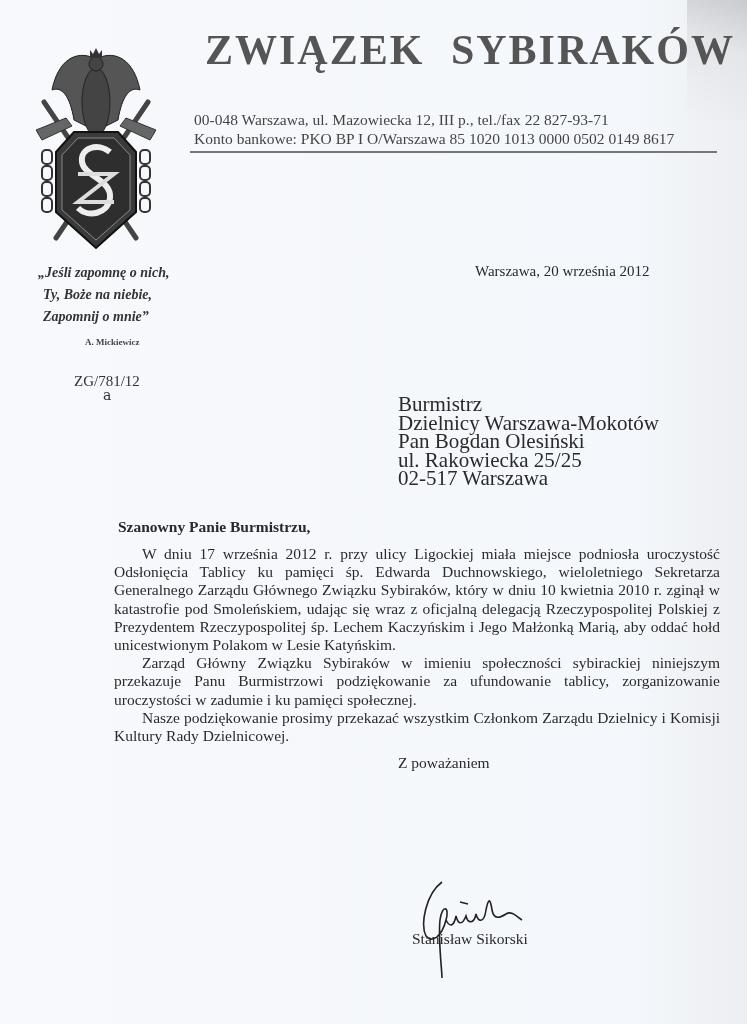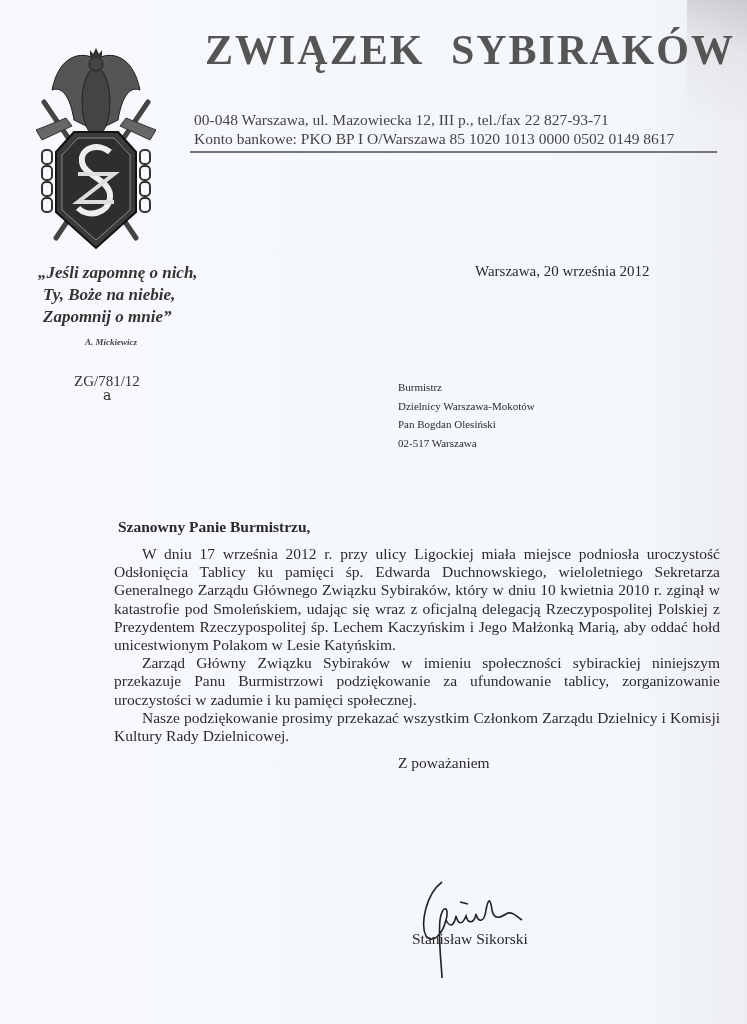--- a/index.html
+++ b/index.html
@@ -16,32 +16,32 @@
 
   .logo { position: absolute; left: 36px; top: 30px; width: 120px; height: 222px; }
 
   .org-title { position: absolute; left: 205px; top: 26px; font-size: 42px; font-weight: bold;
     letter-spacing: 2px; color: #555; word-spacing: 14px; white-space: nowrap; }
   .org-subtitle { position: absolute; left: 326px; top: 75px; font-size: 29px; color: #444; white-space: nowrap; }
   .org-address { position: absolute; left: 194px; top: 111px; font-size: 15.5px; color: #444; white-space: nowrap; }
   .org-bank { position: absolute; left: 194px; top: 130px; font-size: 15.5px; color: #444; white-space: nowrap; }
   .header-rule { position: absolute; left: 190px; top: 151px; width: 527px; height: 2px; background: #777; }
 
-  .motto { position: absolute; left: 38px; top: 262px; font-style: italic; font-weight: bold; font-size: 17px; color: #333; }
+  .motto { position: absolute; left: 38px; top: 262px; font-style: italic; font-weight: bold; font-size: 14px; color: #333; }
   .motto div { height: 22px; line-height: 22px; white-space: nowrap; }
   .motto .l2 { padding-left: 5px; }
   .motto .l3 { padding-left: 5px; }
-  .motto-author { position: absolute; left: 85px; top: 337px; font-size: 9px; font-style: italic; font-weight: bold; color: #444; white-space: nowrap; }
+  .motto-author { position: absolute; left: 85px; top: 337px; font-size: 9px; font-weight: bold; color: #444; white-space: nowrap; }
 
   .ref-number { position: absolute; left: 74px; top: 373px; font-size: 15px; color: #333; }
   .ref-mark { position: absolute; left: 103px; top: 387px; font-size: 14px; color: #333; font-family: "DejaVu Serif", serif; }
 
   .date { position: absolute; left: 475px; top: 263px; font-size: 15px; white-space: nowrap; }
 
-  .recipient { position: absolute; left: 398px; top: 378px; font-size: 11px; line-height: 18.5px; }
+  .recipient { position: absolute; left: 398px; top: 395px; font-size: 21px; line-height: 18.5px; }
   .recipient div { white-space: nowrap; }
 
   .salutation { position: absolute; left: 118px; top: 518px; font-size: 15.5px; white-space: nowrap; font-weight: bold; }
 
   .body-text { position: absolute; left: 114px; top: 545px; width: 606px; font-size: 15.5px; line-height: 18.2px; }
   .body-text p { margin: 0; text-align: justify; text-indent: 28px; }
 
   .closing { position: absolute; left: 398px; top: 754px; font-size: 15.5px; white-space: nowrap; }
   .sig-block { position: absolute; left: 412px; top: 824px; font-size: 15.5px; line-height: 18.5px; }
   .sig-block div { white-space: nowrap; }
@@ -105,20 +105,21 @@
 
   <div class="ref-number">ZG/781/12</div>
   <div class="ref-mark">a</div>
 
   <div class="date">Warszawa, 20 września 2012</div>
 
   <div class="recipient">
     <div>Burmistrz</div>
     <div>Dzielnicy Warszawa-Mokotów</div>
     <div>Pan Bogdan Olesiński</div>
+    <div>ul. Rakowiecka 25/25</div>
     <div>02-517 Warszawa</div>
   </div>
 
   <div class="salutation">Szanowny Panie Burmistrzu,</div>
 
   <div class="body-text">
     <p>W dniu 17 września 2012 r. przy ulicy Ligockiej miała miejsce podniosła uroczystość Odsłonięcia Tablicy ku pamięci śp. Edwarda Duchnowskiego, wieloletniego Sekretarza Generalnego Zarządu Głównego Związku Sybiraków, który w dniu 10 kwietnia 2010 r. zginął w katastrofie pod Smoleńskiem, udając się wraz z oficjalną delegacją Rzeczypospolitej Polskiej z Prezydentem Rzeczypospolitej śp. Lechem Kaczyńskim i Jego Małżonką Marią, aby oddać hołd unicestwionym Polakom w Lesie Katyńskim.</p>
     <p>Zarząd Główny Związku Sybiraków w imieniu społeczności sybirackiej niniejszym przekazuje Panu Burmistrzowi podziękowanie za ufundowanie tablicy, zorganizowanie uroczystości w zadumie i ku pamięci społecznej.</p>
     <p>Nasze podziękowanie prosimy przekazać wszystkim Członkom Zarządu Dzielnicy i Komisji Kultury Rady Dzielnicowej.</p>
   </div>

